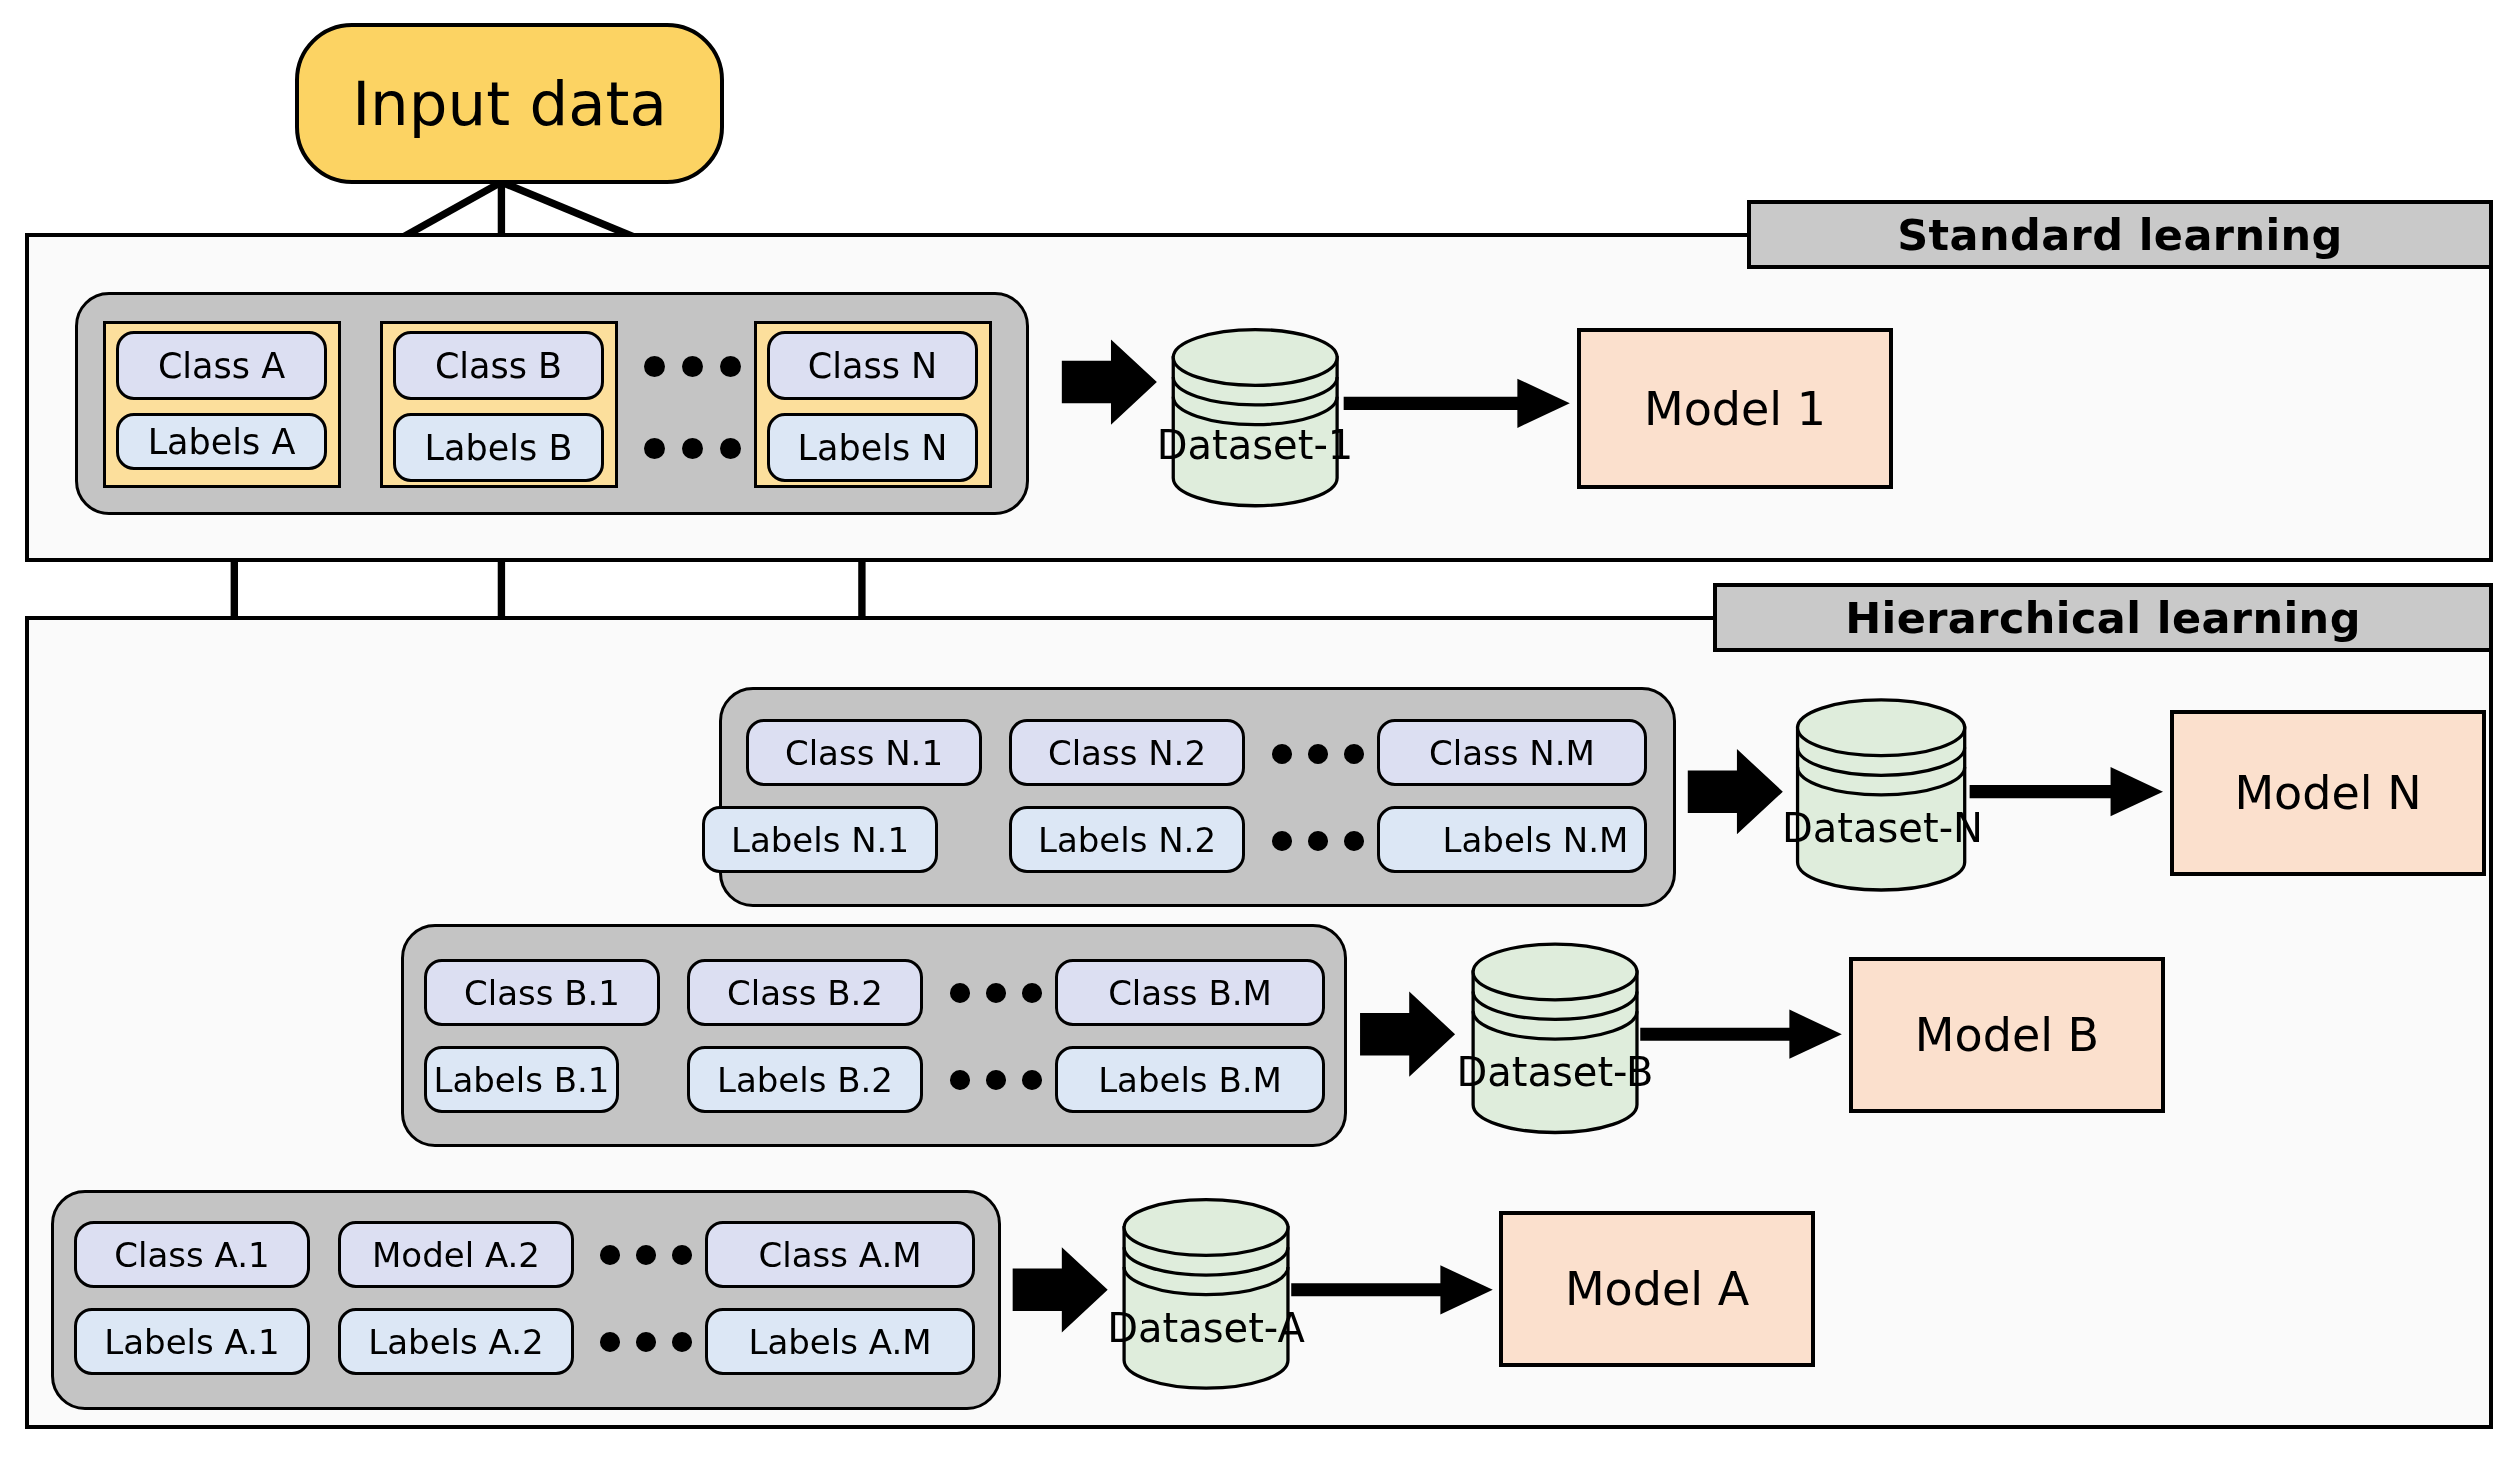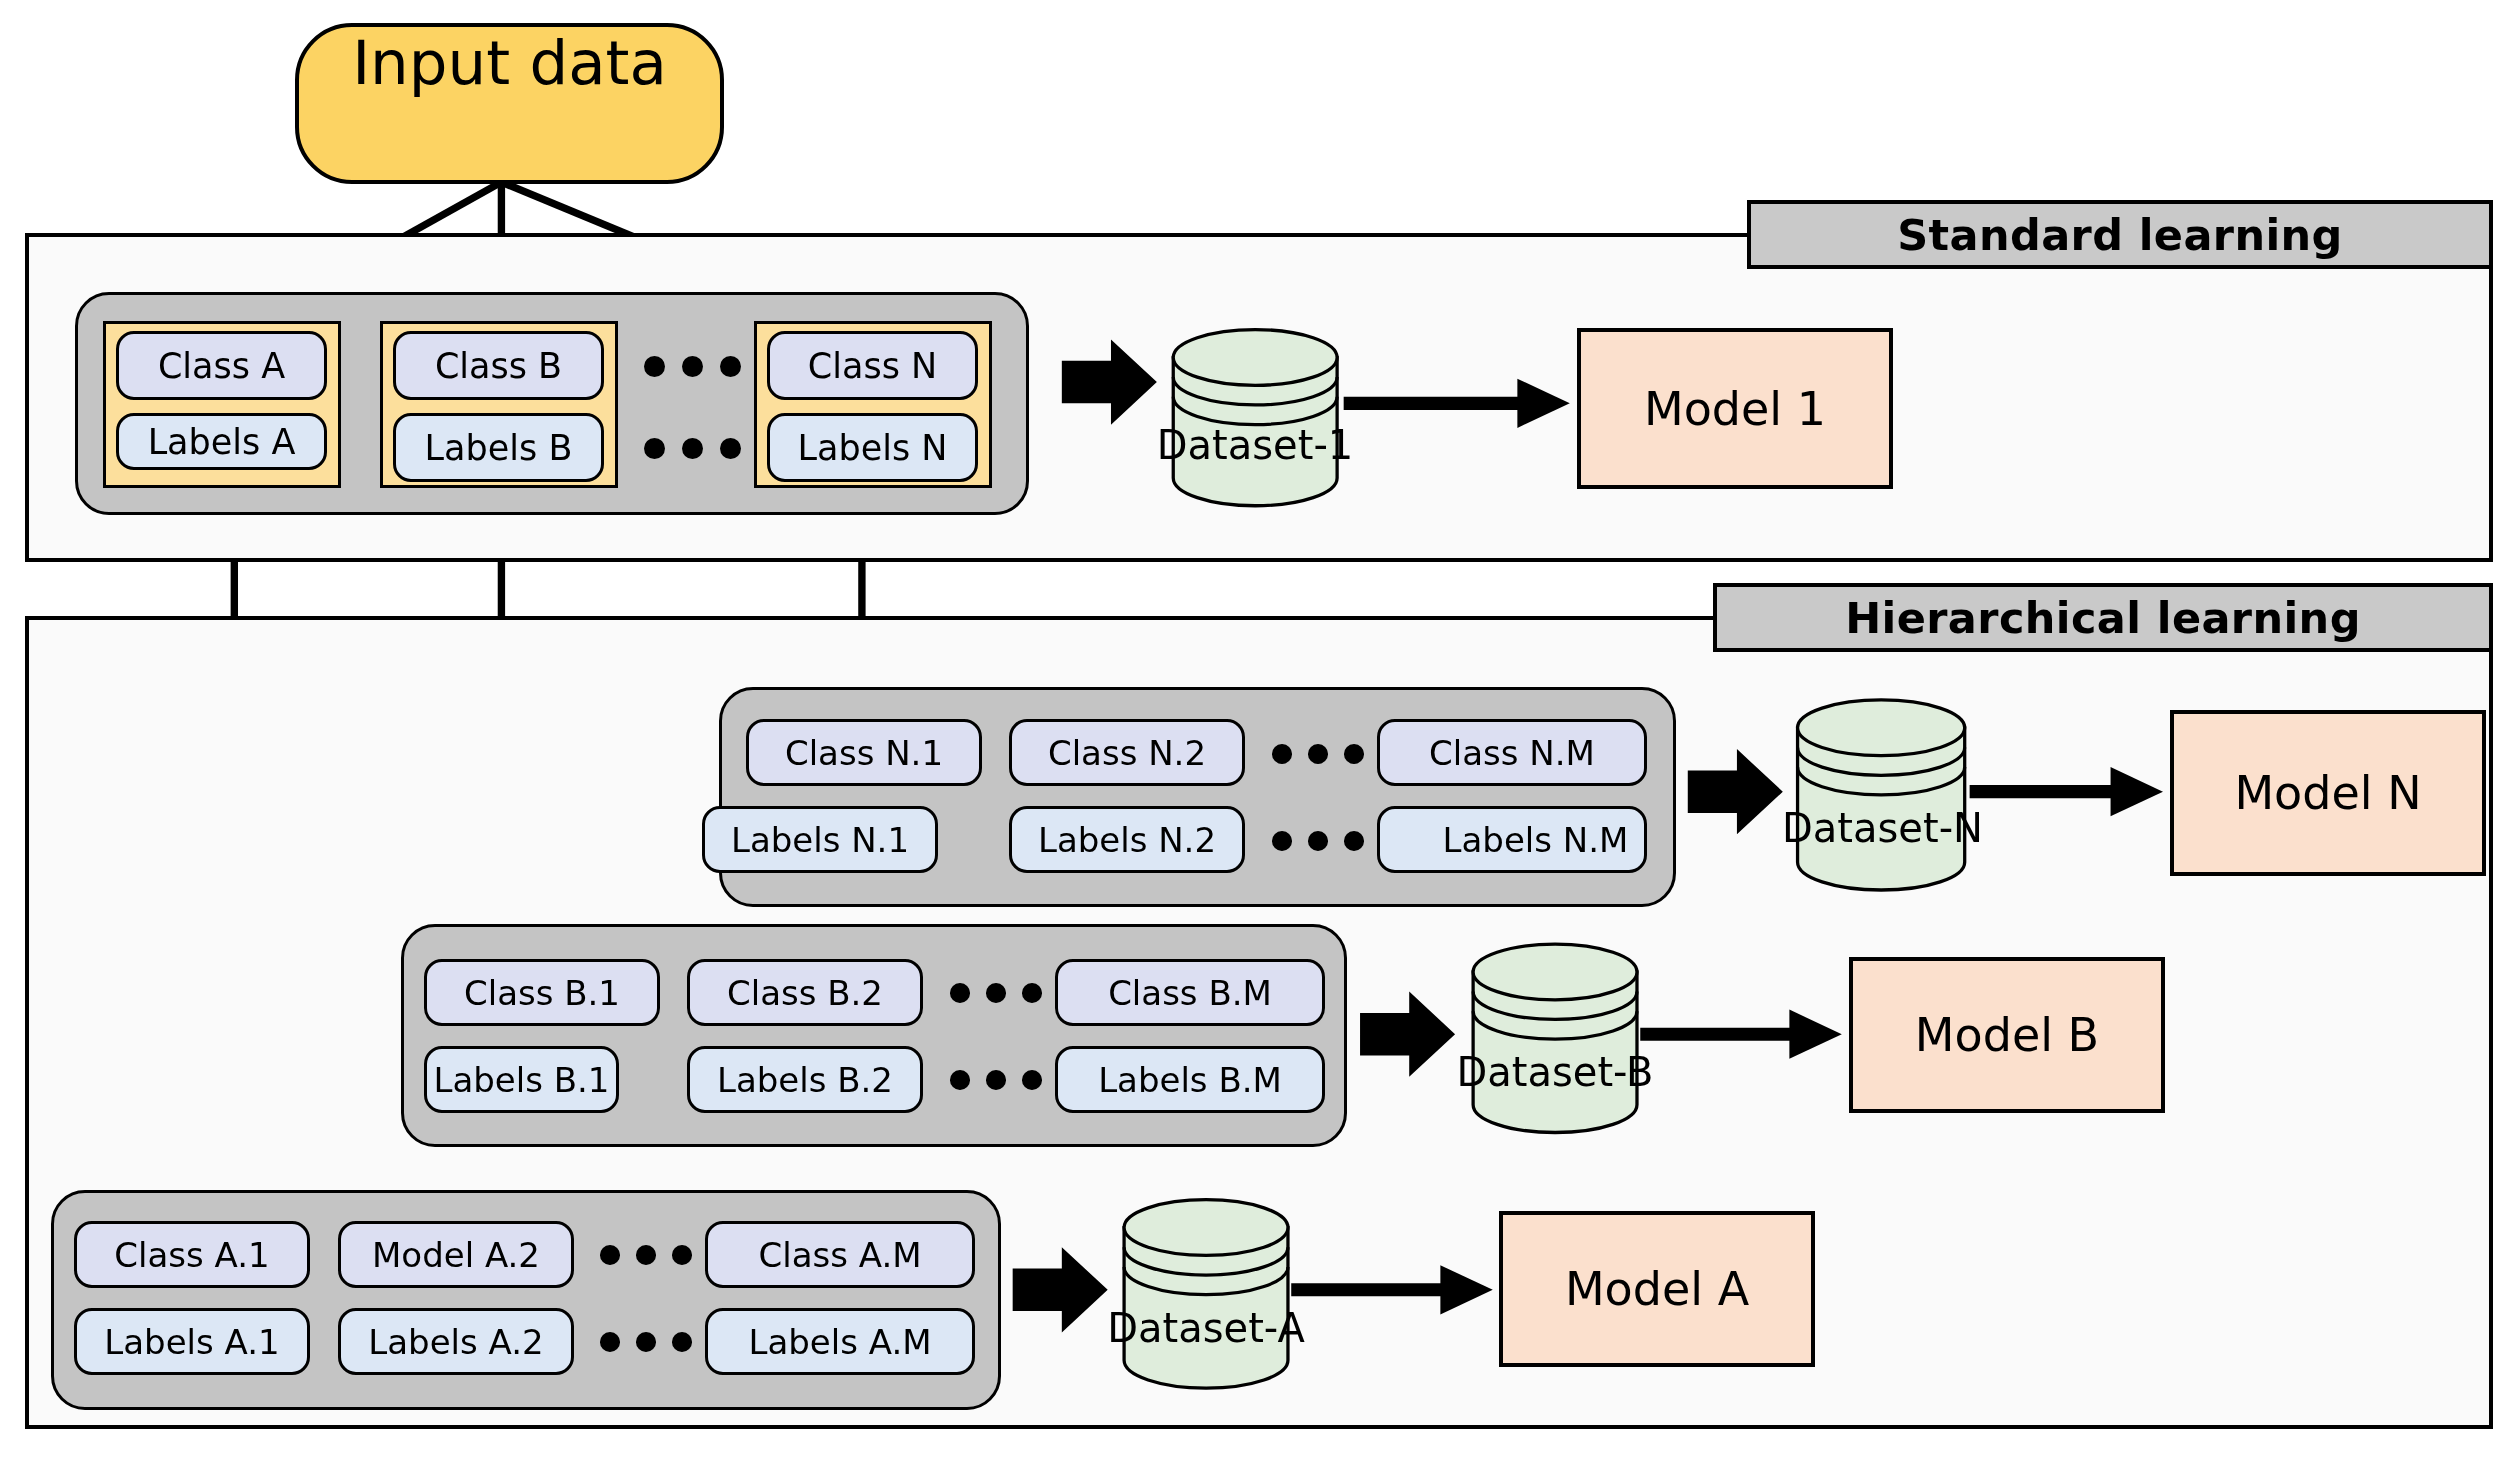--- a/index.html
+++ b/index.html
@@ -7,21 +7,21 @@
   #stage{position:relative;width:2512px;height:1458px;overflow:hidden;background:#ffffff;}
 
   
   .panel{position:absolute;background:#fafafa;border:4.1px solid #000;box-sizing:border-box;}
   .panel-banner{position:absolute;background:#c9c9c9;border:4.1px solid #000;box-sizing:border-box;
                 display:flex;align-items:center;justify-content:center;
                 font-weight:bold;color:#000;letter-spacing:0.4px;}
 
   
   .pill{position:absolute;background:#fcd363;border:4.1px solid #000;border-radius:57px;
-        box-sizing:border-box;display:flex;align-items:flex-start;justify-content:center;color:#000;}
+        box-sizing:border-box;display:flex;align-items:center;justify-content:center;color:#000;}
 
   
   .group{position:absolute;background:#c4c4c4;border:3.3px solid #000;border-radius:34px;box-sizing:border-box;}
 
   
   .pairwrap{position:absolute;background:#fcdf9c;border:3.3px solid #000;box-sizing:border-box;}
 
   
   .chip{position:absolute;border:3.3px solid #000;border-radius:18px;box-sizing:border-box;
         display:flex;align-items:center;justify-content:center;white-space:nowrap;color:#000;}
@@ -166,21 +166,21 @@
   <div class="dots" style="left:950px;top:1070px;width:92px;height:19.7px;">
     <i style="width:19.7px;height:19.7px;"></i>
     <i style="width:19.7px;height:19.7px;"></i>
     <i style="width:19.7px;height:19.7px;"></i>
   </div>
   <div class="chip lbl" style="left:1055px;top:1046px;width:270px;height:67px;font-size:34px;">
     <span>Labels B.M</span>
   </div>
 
   <div class="group" style="left:51px;top:1190px;width:950px;height:220px;"></div>
-  <div class="chip cls" style="left:74px;top:1221px;width:236px;height:67px;font-size:34px;">
+  <div class="chip cls" style="left:74px;top:1221px;width:236px;height:67px;font-size:34px;border-radius:20px;">
     <span>Class A.1</span>
   </div>
   <div class="chip cls" style="left:338px;top:1221px;width:236px;height:67px;font-size:34px;">
     <span>Model A.2</span>
   </div>
   <div class="dots" style="left:600px;top:1245px;width:92px;height:19.7px;">
     <i style="width:19.7px;height:19.7px;"></i>
     <i style="width:19.7px;height:19.7px;"></i>
     <i style="width:19.7px;height:19.7px;"></i>
   </div>

